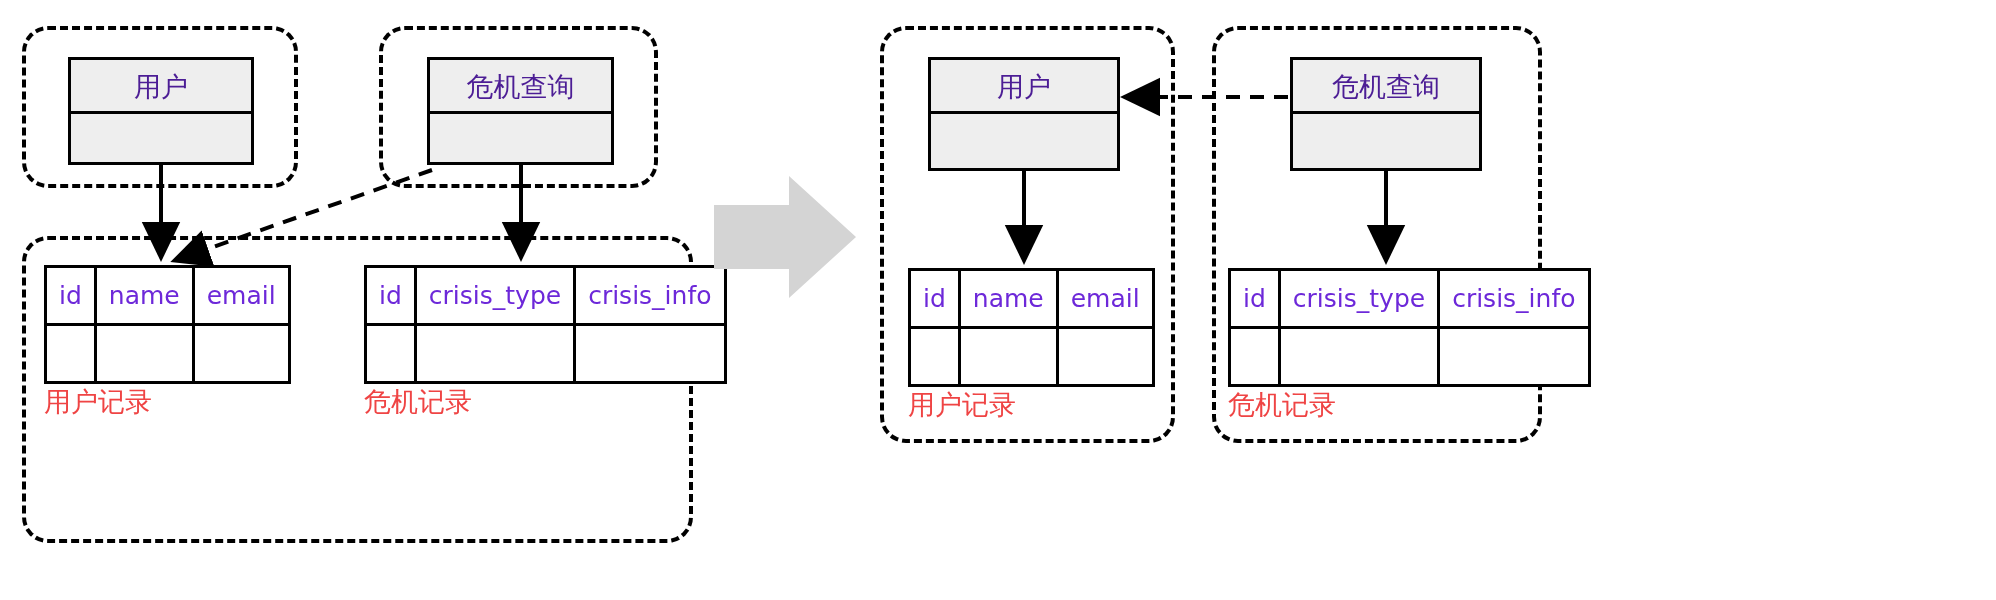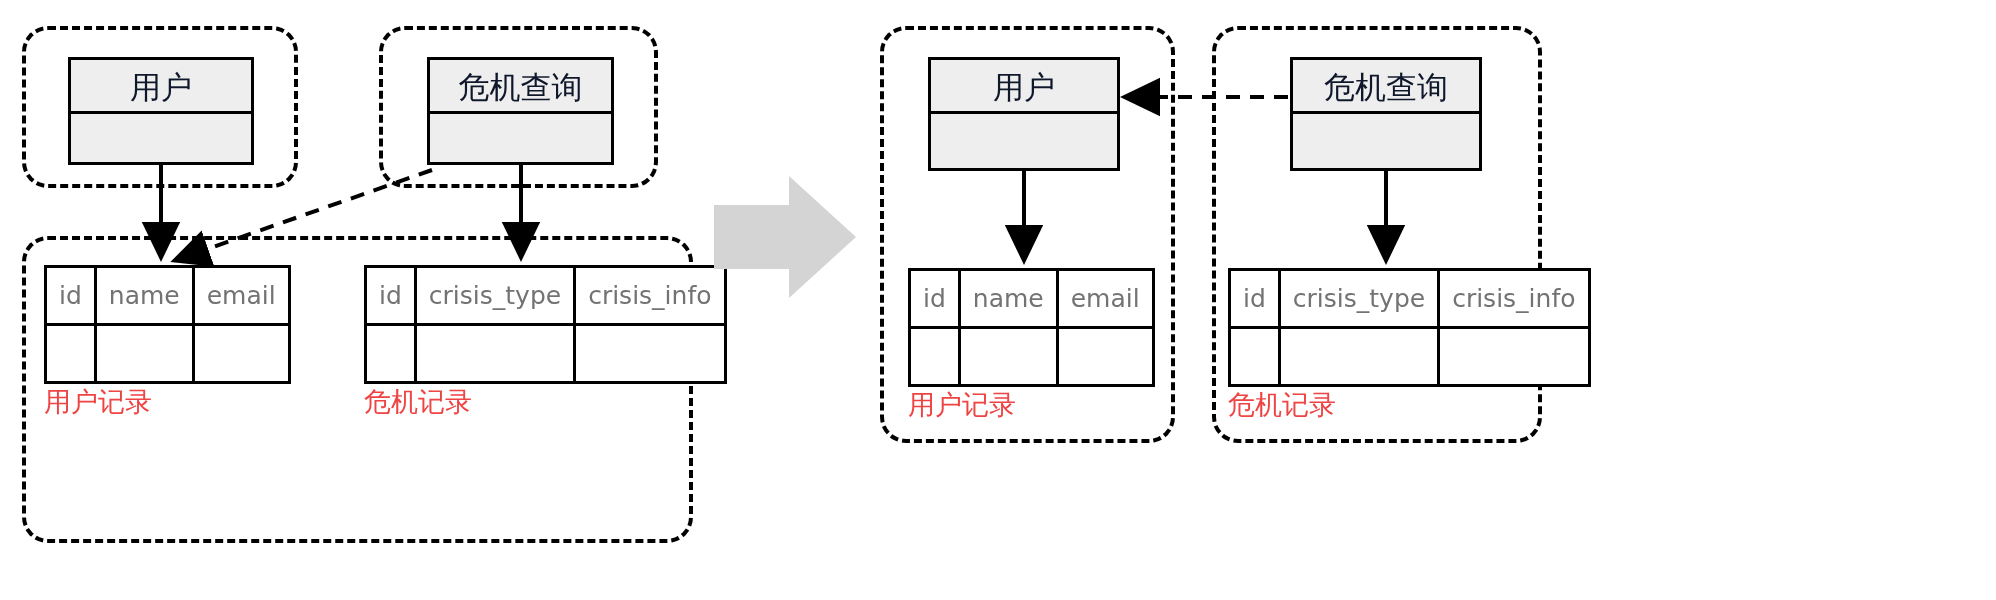--- a/index.html
+++ b/index.html
@@ -19,39 +19,39 @@
   .entity{
     position:absolute;
     border:3px solid #000000;
     background:#eeeeee;
     box-sizing:border-box;
   }
   .entity .title{
     height:54px;
     line-height:54px;
     text-align:center;
-    font-size:31px;
-    color:#0f172a;
+    font-size:27px;
+    color:#4c1d95;
     border-bottom:3px solid #000000;
     box-sizing:border-box;
     white-space:nowrap;
   }
   .entity .body{height:54px;box-sizing:border-box;}
 
   
   .rtable{
     position:absolute;
     border-collapse:collapse;
     background:#ffffff;
     box-sizing:border-box;
   }
   .rtable td{
     border:3px solid #000000;
     font-size:25px;
-    color:#737373;
+    color:#6d28d9;
     text-align:right;
     white-space:nowrap;
     padding:0 12px;
     background:#fff;
   }
   .rtable td.hdr{height:55px;}
   .rtable td.empty{height:55px;}
 
   .caption{
     position:absolute;

